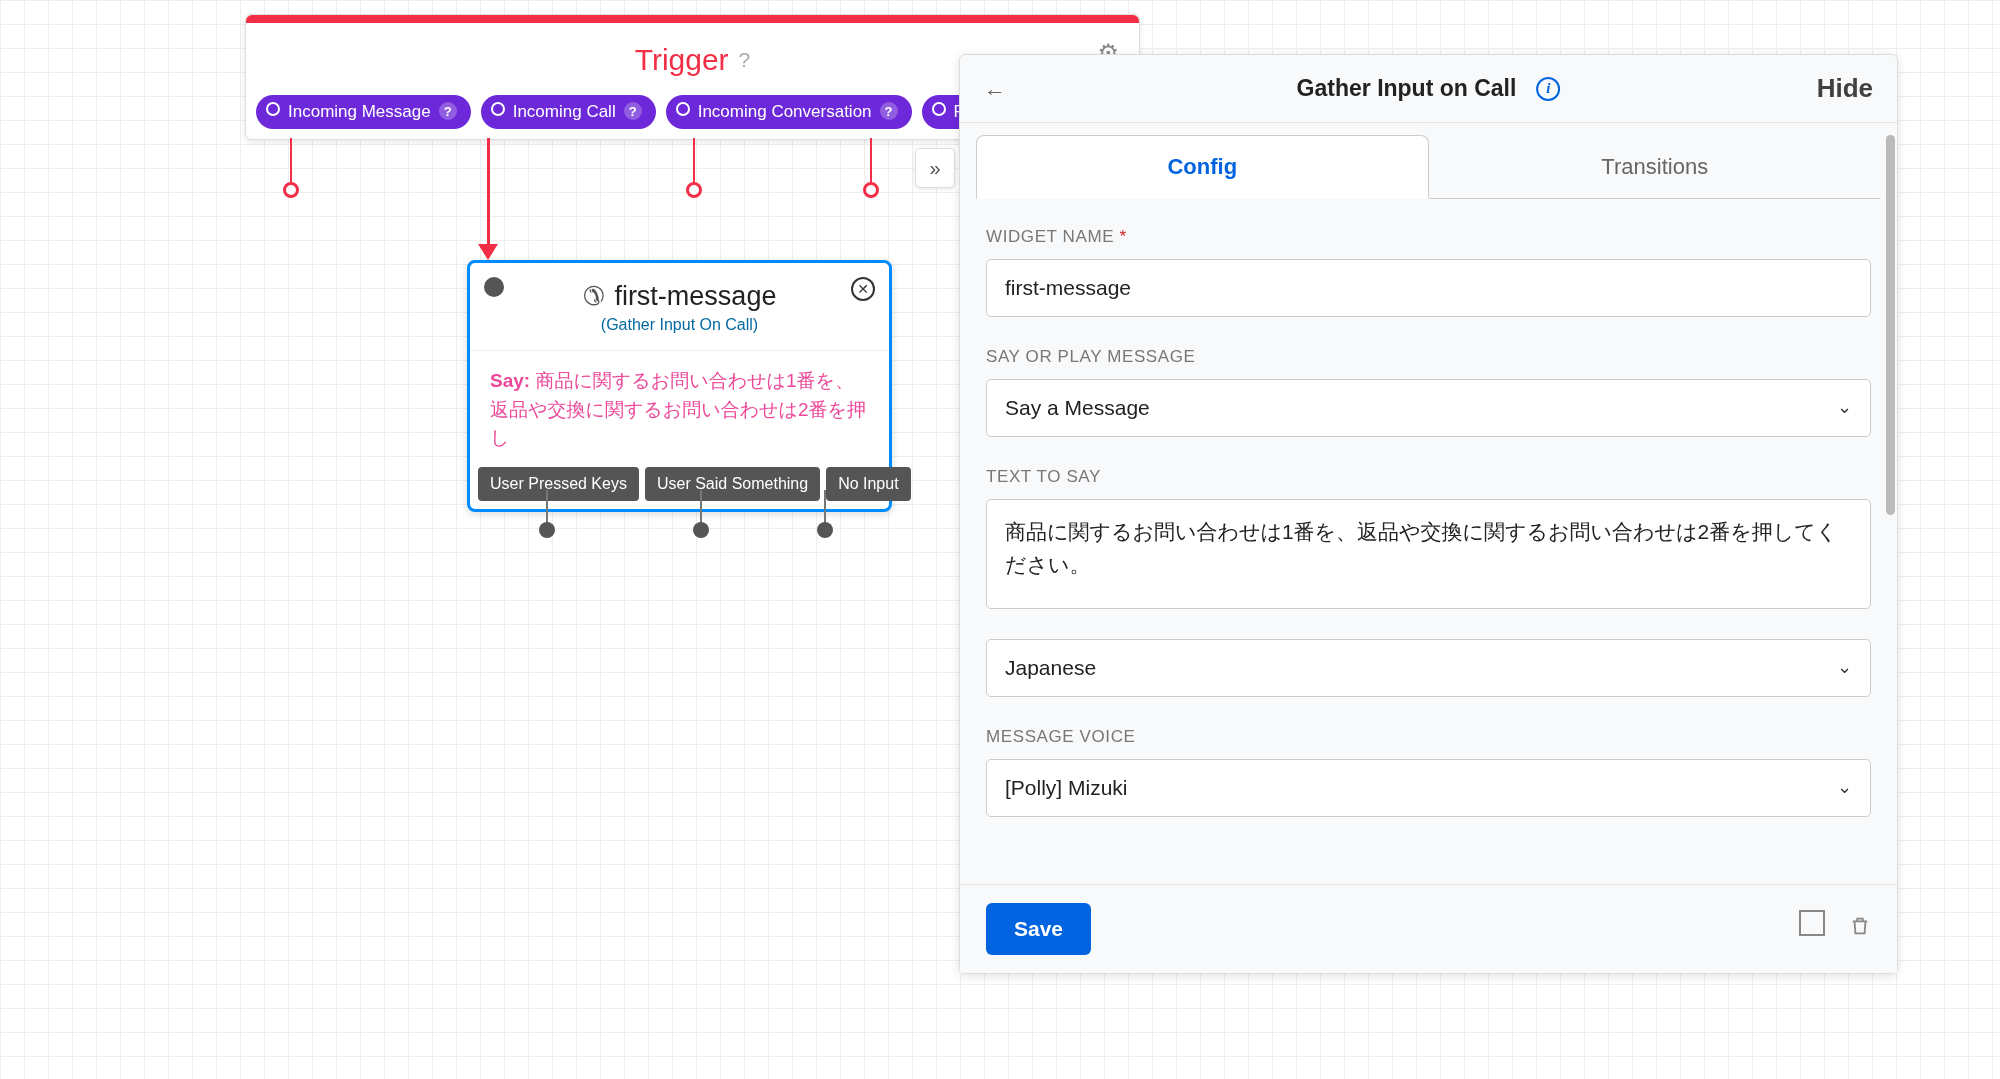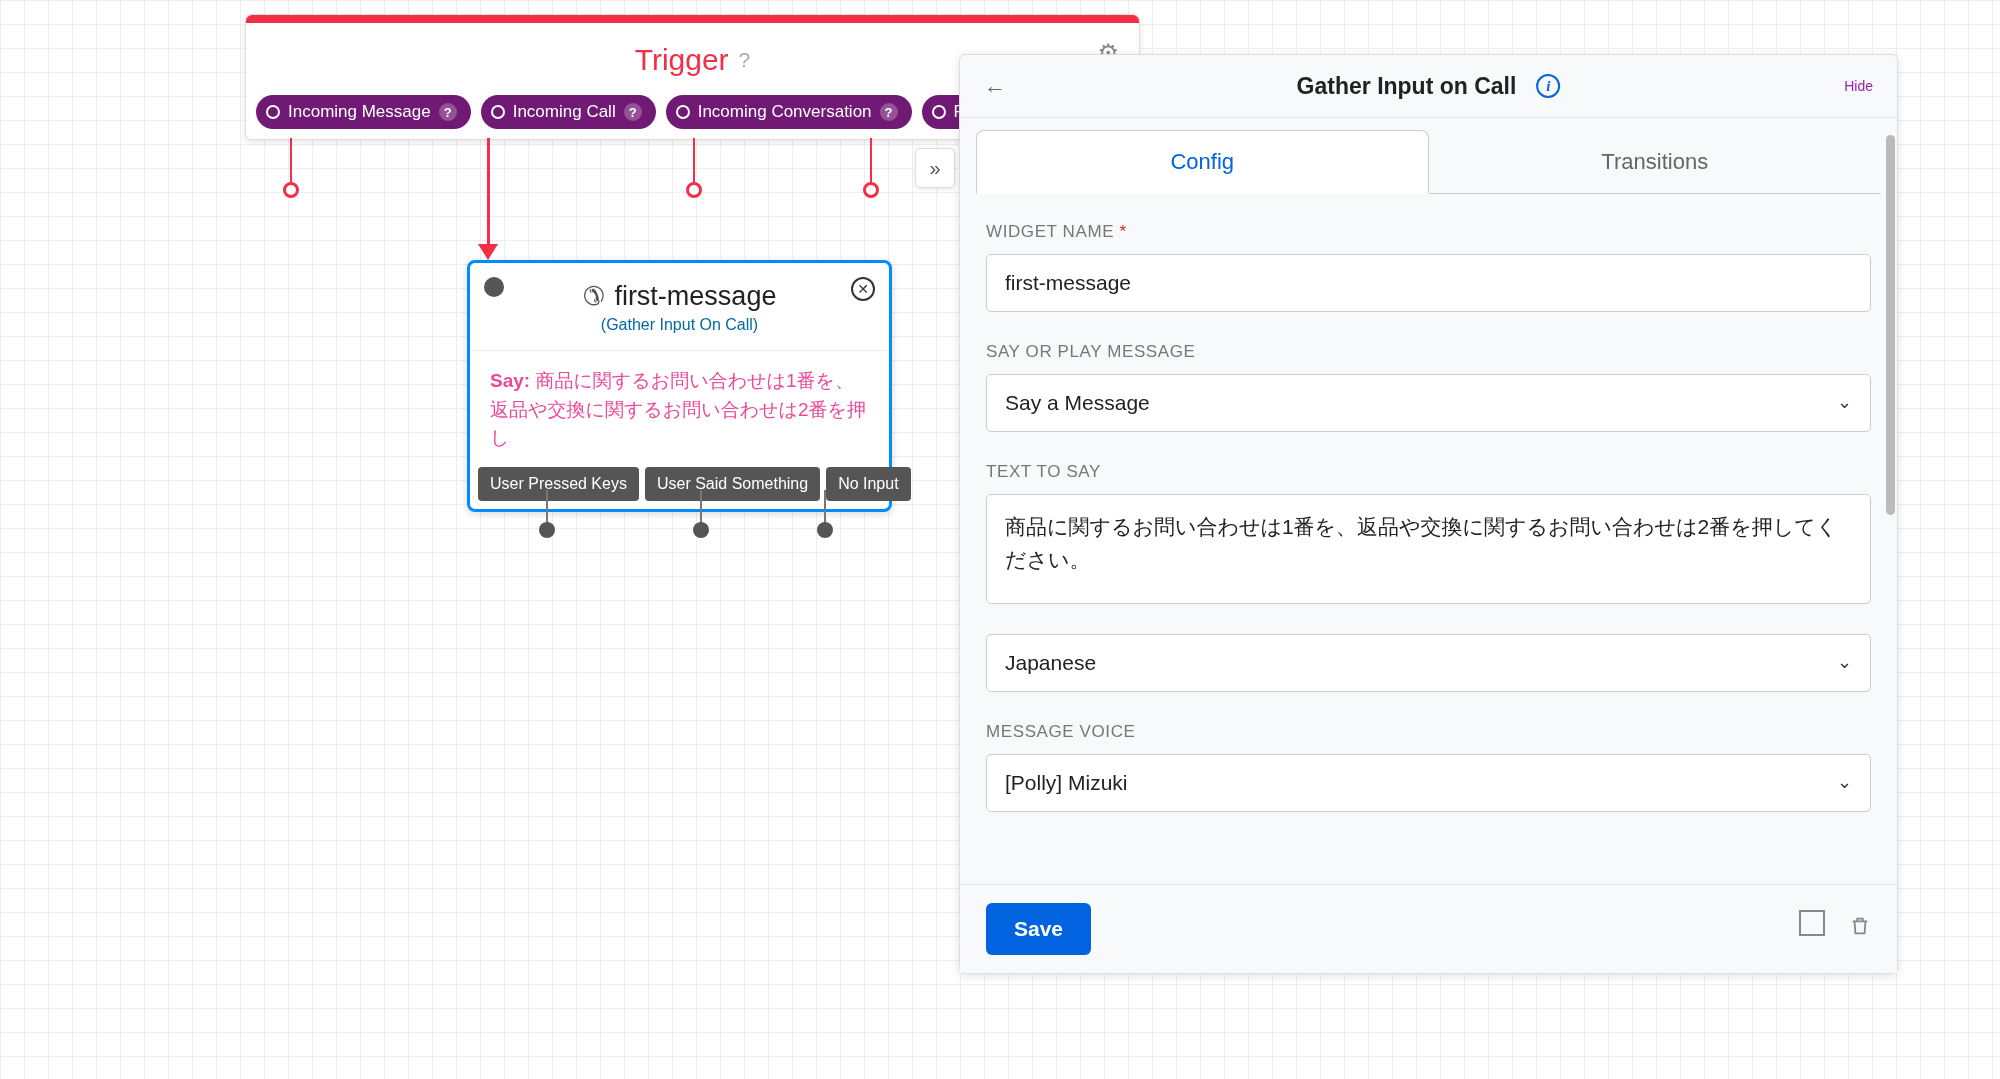--- a/index.html
+++ b/index.html
@@ -6,21 +6,21 @@
 body{width:2000px;height:1079px;background:#fff;position:relative;overflow:hidden}
 .grid{position:absolute;inset:0;background-image:linear-gradient(#eee 1px,transparent 1px),linear-gradient(90deg,#eee 1px,transparent 1px);background-size:24px 24px}
 
 
 .trigger{position:absolute;left:245px;top:14px;width:895px;background:#fff;border:1px solid #ddd;border-radius:6px;box-shadow:0 2px 6px rgba(0,0,0,.1)}
 .trigger-bar{height:8px;background:#f22f46;border-radius:6px 6px 0 0}
 .trigger-title{display:flex;align-items:center;justify-content:center;gap:10px;padding:20px 0 18px;font-size:30px;color:#f22f46;position:relative}
 .trigger-title .help{color:#aaa;font-size:21px}
 .trigger-gear{position:absolute;right:20px;top:16px;color:#888;font-size:24px}
 .trigger-outs{display:flex;gap:10px;padding:0 10px 10px}
-.pill{background:#701a75;color:#fff;border-radius:20px;padding:7px 14px 7px 10px;font-size:17px;display:flex;align-items:center;gap:8px;white-space:nowrap}
+.pill{background:#6d28d9;color:#fff;border-radius:20px;padding:7px 14px 7px 10px;font-size:17px;display:flex;gap:8px;white-space:nowrap}
 .pill .ring{width:14px;height:14px;border:2px solid #fff;border-radius:50%}
 .pill .help{background:rgba(255,255,255,.25);width:18px;height:18px;border-radius:50%;display:inline-flex;align-items:center;justify-content:center;font-size:13px;font-weight:700}
 
 
 .conn{position:absolute;width:2px;background:#f22f46}
 .conn .dot{position:absolute;left:-7px;bottom:-8px;width:16px;height:16px;border:3px solid #f22f46;border-radius:50%;background:#fff}
 .arrowline{position:absolute;width:3px;background:#f22f46}
 .arrowhead{position:absolute;width:0;height:0;border-left:10px solid transparent;border-right:10px solid transparent;border-top:16px solid #f22f46}
 
 
@@ -41,25 +41,25 @@
 
 
 .collapse{position:absolute;left:915px;top:148px;width:40px;height:40px;background:#fff;border:1px solid #ddd;border-radius:5px;display:flex;align-items:center;justify-content:center;font-size:20px;color:#555;box-shadow:0 1px 4px rgba(0,0,0,.1)}
 
 
 .panel{position:absolute;left:959px;top:54px;width:939px;height:920px;background:#f8f9fb;border:1px solid #ddd;border-radius:6px;box-shadow:0 2px 10px rgba(0,0,0,.12);display:flex;flex-direction:column}
 .panel-head{display:flex;align-items:center;padding:18px 24px;border-bottom:1px solid #e5e5e5}
 .panel-back{color:#666;font-size:22px;margin-right:auto}
 .panel-title{font-size:23px;font-weight:600;color:#222;display:flex;align-items:center;gap:20px; position:absolute; left:50%; transform:translateX(-50%)}
 .panel-title .info{width:24px;height:24px;border:2px solid #0263e0;border-radius:50%;color:#0263e0;display:inline-flex;align-items:center;justify-content:center;font-size:15px;font-weight:700;font-family:serif;font-style:italic}
-.panel-hide{color:#a21caf;font-size:14px;font-weight:400;margin-left:auto}
+.panel-hide{color:#404040;font-size:26px;font-weight:700;margin-left:auto}
 
 .panel-tabs{display:flex;padding:12px 16px 0;gap:0}
 .ptab{flex:1;text-align:center;padding:18px 0;font-size:22px;color:#666;border:1px solid transparent;cursor:pointer}
-.ptab.active{color:#0263e0;background:#fff;border:1px solid #ccc;border-bottom:1px solid #fff;border-radius:8px 8px 0 0;font-weight:400}
+.ptab.active{color:#0263e0;background:#fff;border:1px solid #ccc;border-bottom:1px solid #fff;border-radius:8px 8px 0 0;font-weight:700}
 .ptab:not(.active){border-bottom:1px solid #ccc}
 
 .panel-body{flex:1;overflow-y:auto;padding:28px 26px}
 .field-label{font-size:17px;letter-spacing:.6px;color:#777;text-transform:uppercase;margin:0 0 12px}
 .field-label .req{color:#d61f1f}
 .input,.select,.textarea{width:100%;background:#fff;border:1px solid #ccc;border-radius:5px;padding:16px 18px;font-size:21px;color:#222;margin-bottom:30px}
 .select{display:flex;justify-content:space-between;}
 .select .chev{font-size:18px;color:#333}
 .textarea{min-height:110px;line-height:1.55;resize:none}
 

